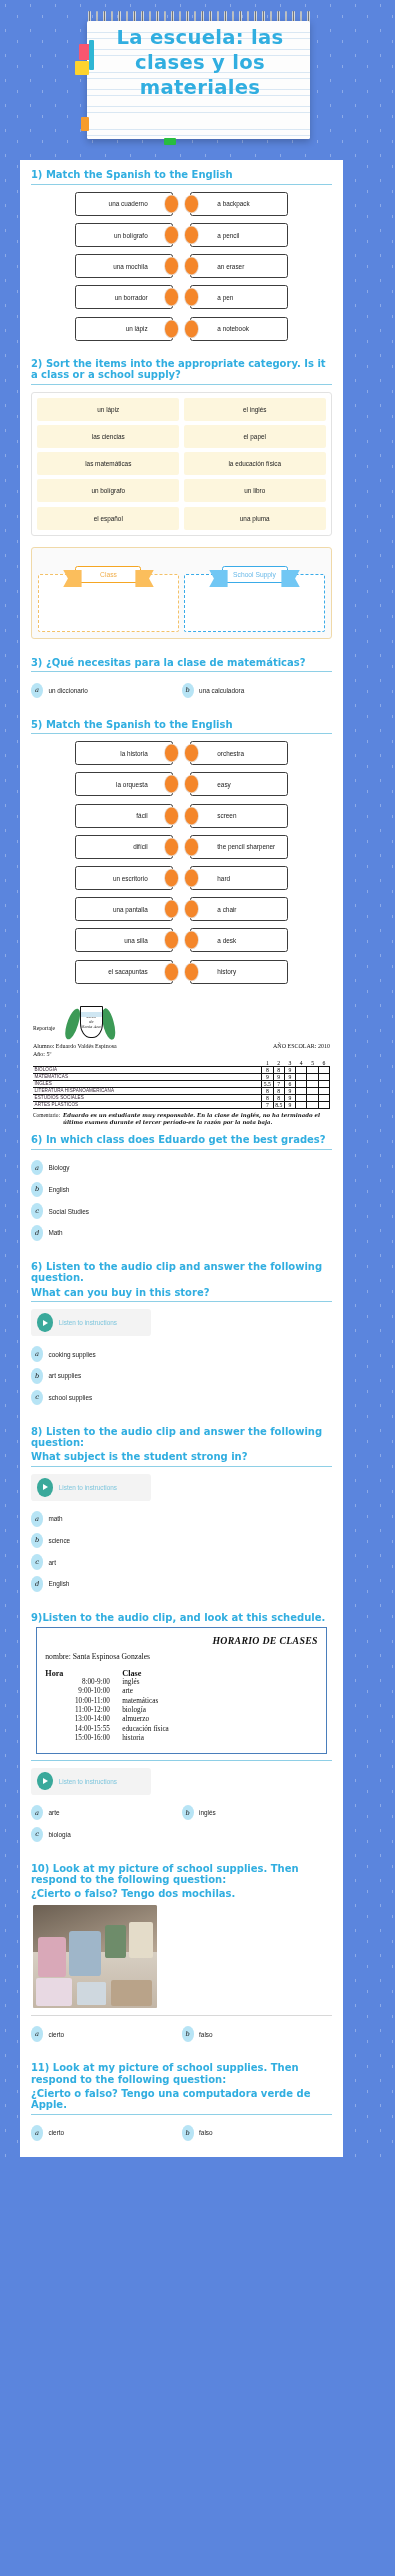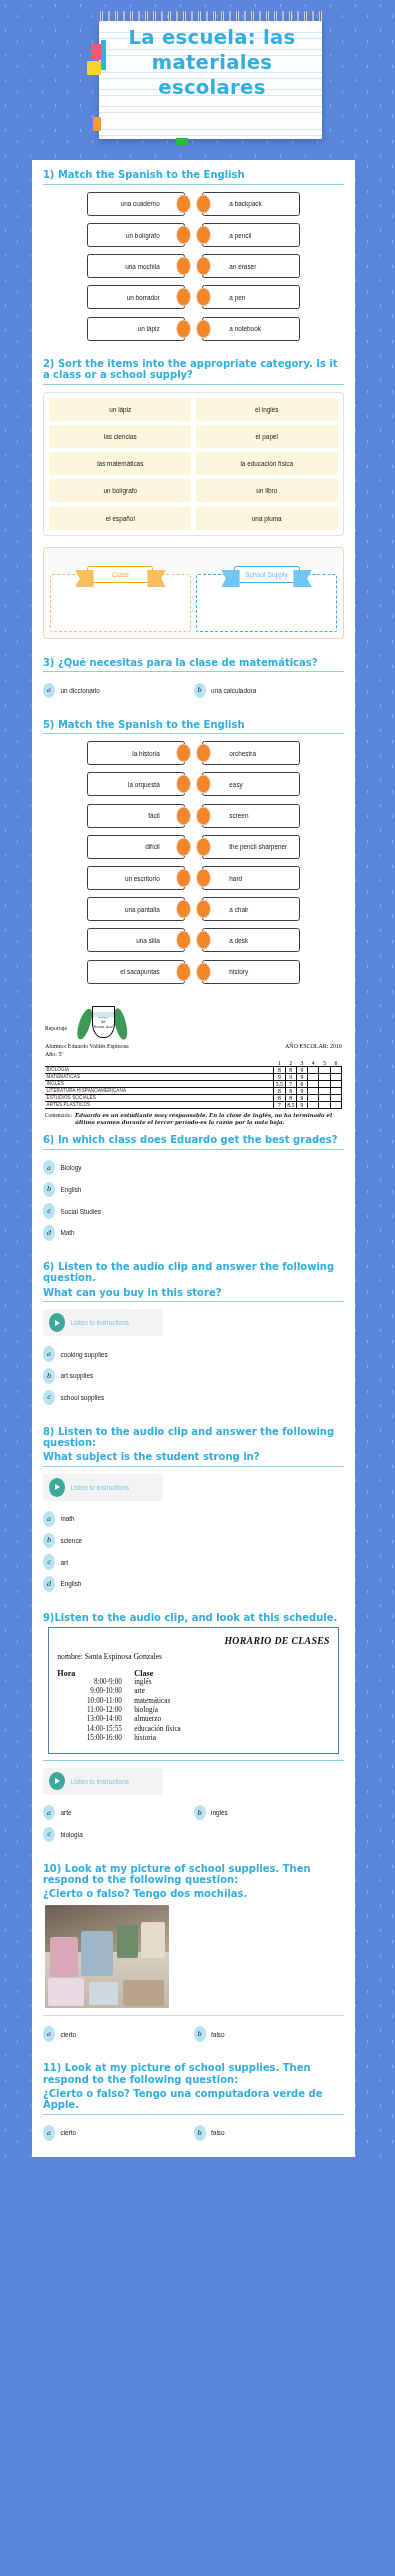--- a/index.html
+++ b/index.html
@@ -16,21 +16,20 @@
     background-image:
       radial-gradient(ellipse 1px 2.6px at 5.2px 5.2px, rgba(255,255,255,.30) 60%, transparent 62%),
       radial-gradient(ellipse 1px 2.6px at 17.5px 16.5px, rgba(255,255,255,.30) 60%, transparent 62%);
     background-size:25px 25px, 25px 25px;
     z-index:0;
   }
   .sheet{
     position:relative;
     z-index:1;
     width:363px;
-    margin-left:12px;
   }
 
   
   .header{
     position:relative;
     height:160px;
     overflow:hidden;
   }
   .notebook{
     position:absolute;
@@ -319,22 +318,22 @@
         <i></i>
     </div>
     <div class="notebook"></div>
     <div class="tab pink"></div>
     <div class="tab teal"></div>
     <div class="tab yellow"></div>
     <div class="tab orange"></div>
     <div class="tab green"></div>
     <div class="title">
       <div>La escuela: las</div>
+      <div>clases y los</div>
       <div>materiales</div>
-      <div>escolares</div>
     </div>
   </div>
 
   <div class="card">
     <div class="q-title">1) Match the Spanish to the English</div>
     <div class="rule"></div>
     <div class="match-grid">
       <div class="match-col left">
         <div class="mbox left-box">
             <span>una cuaderno</span>

